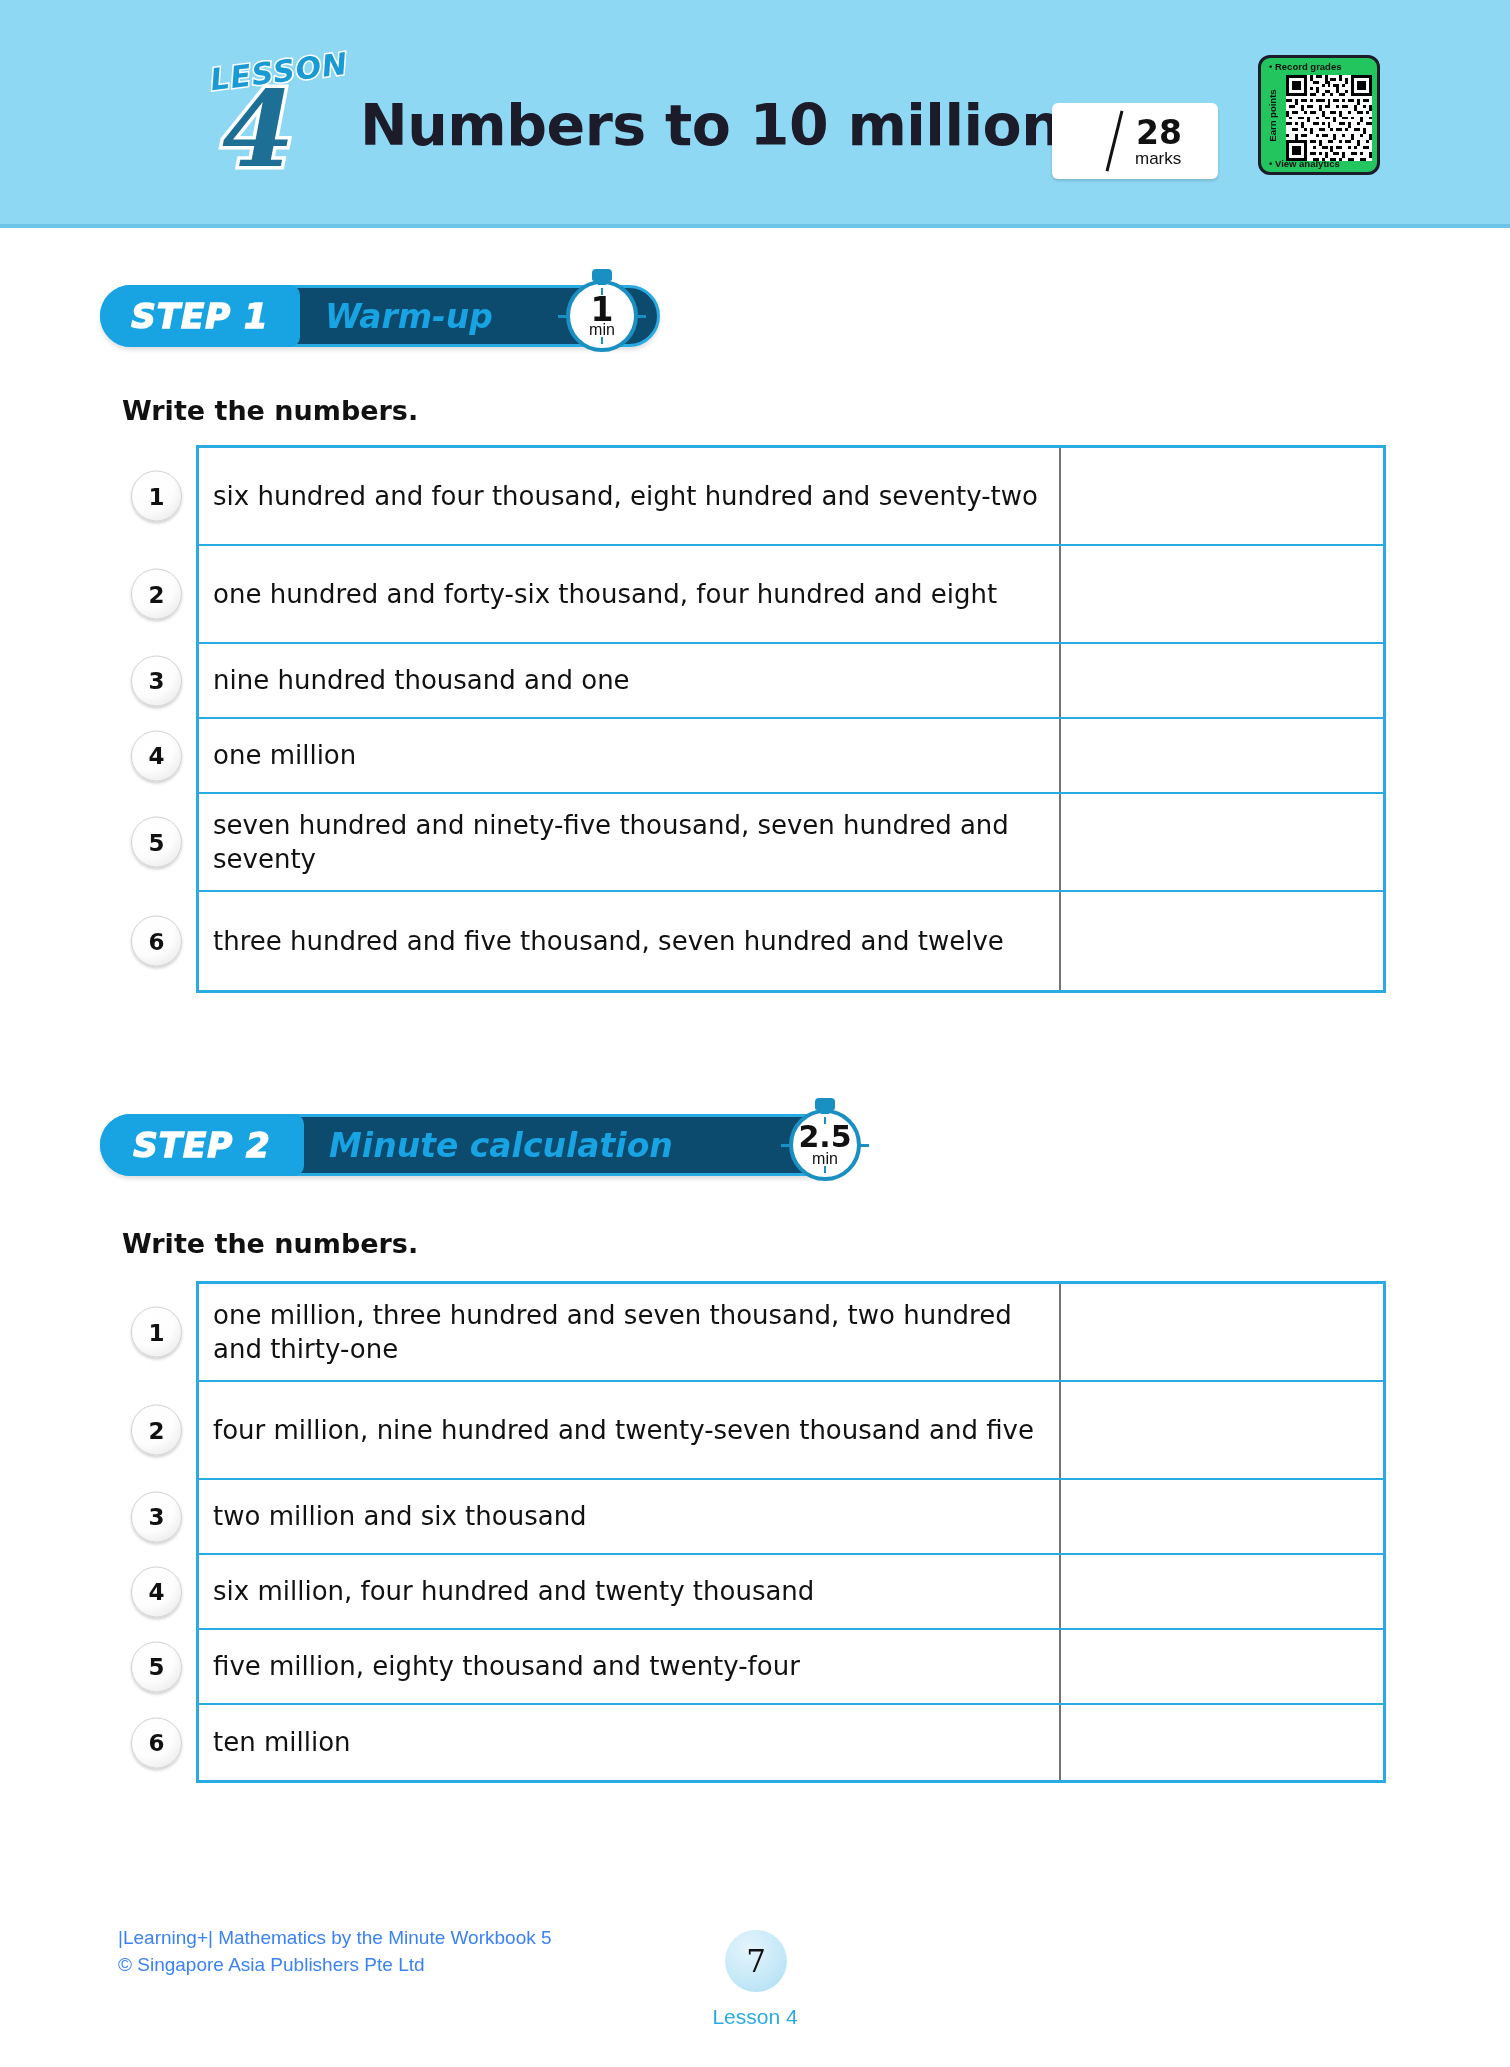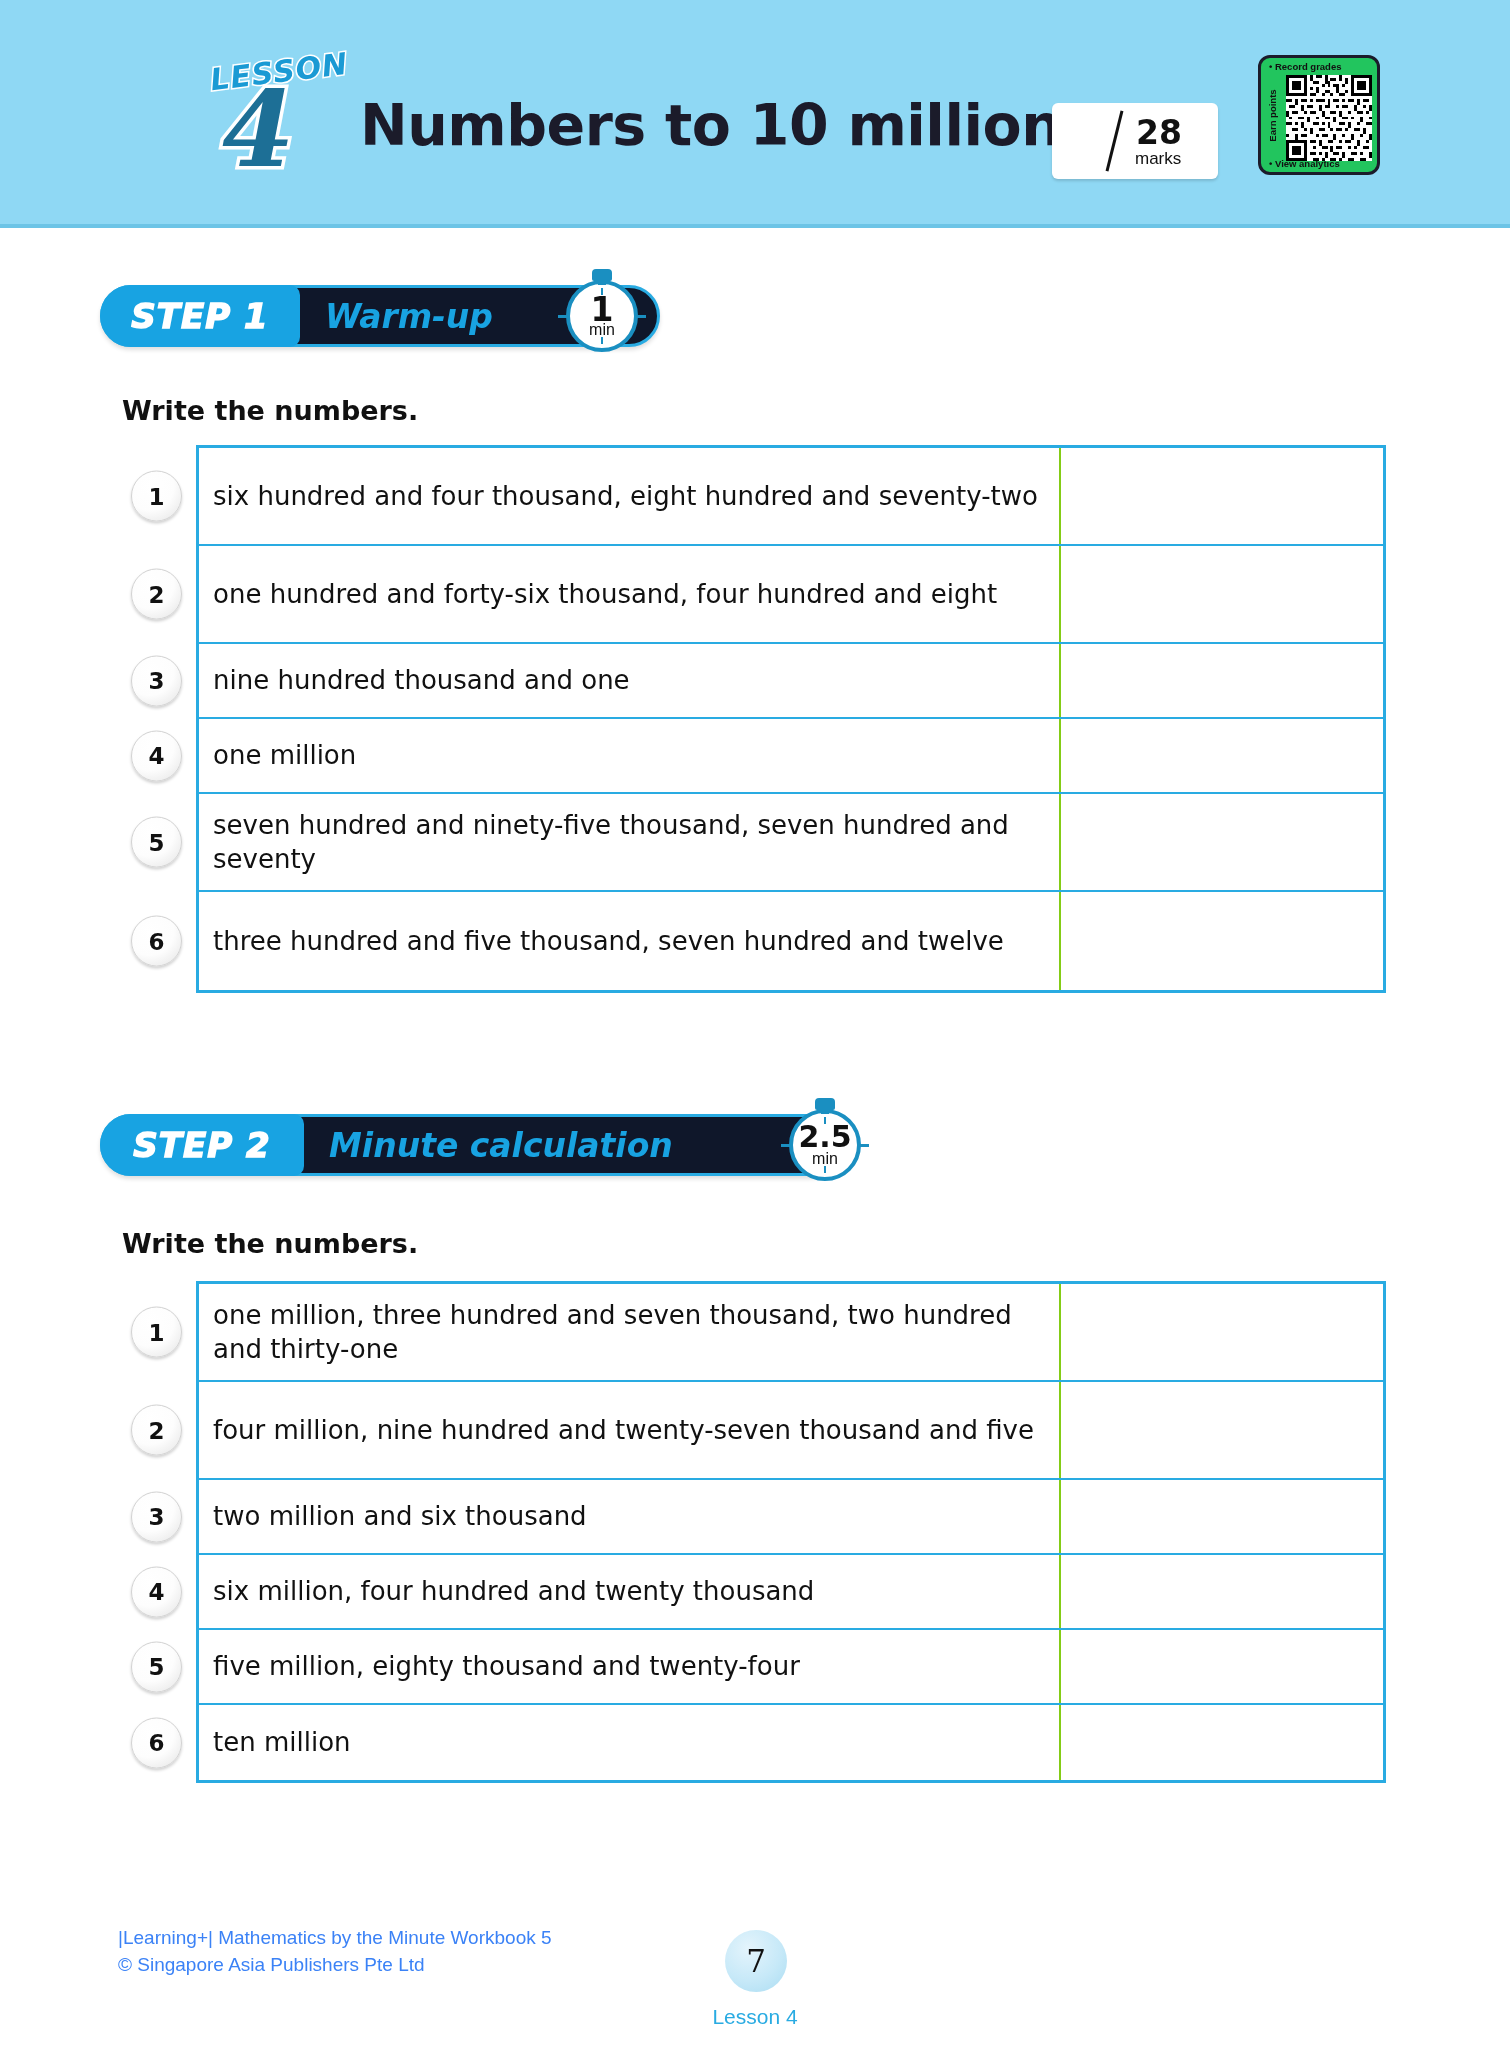--- a/index.html
+++ b/index.html
@@ -141,21 +141,21 @@
   .qr-matrix {
     position: absolute;
     left: 22px; top: 17px;
     width: 92px; height: 86px;
   }
 
   
   .step-banner {
     position: absolute;
     height: 62px;
-    background: #0f172a;
+    background: #0c4a6e;
     border: 3px solid #29abe2;
     border-radius: 31px;
     box-sizing: border-box;
     box-shadow: 0 3px 4px rgba(0,0,0,0.13);
   }
   .step-pill {
     position: absolute;
     left: -3px; top: -3px;
     height: 62px;
     background: #18a3e2;
@@ -258,21 +258,21 @@
   }
   .qrow {
     display: flex;
     border-bottom: 2px solid #29abe2;
     box-sizing: border-box;
     position: relative;
   }
   .qrow:last-child { border-bottom: none; }
   .qcell-text {
     width: 862px;
-    border-right: 2px solid #84cc16;
+    border-right: 2px solid #737373;
     box-sizing: border-box;
     display: flex;
     align-items: center;
     padding: 6px 0 6px 14px;
   }
   .qcell-ans {
     flex: 1;
     box-sizing: border-box;
   }
   .qtext {

